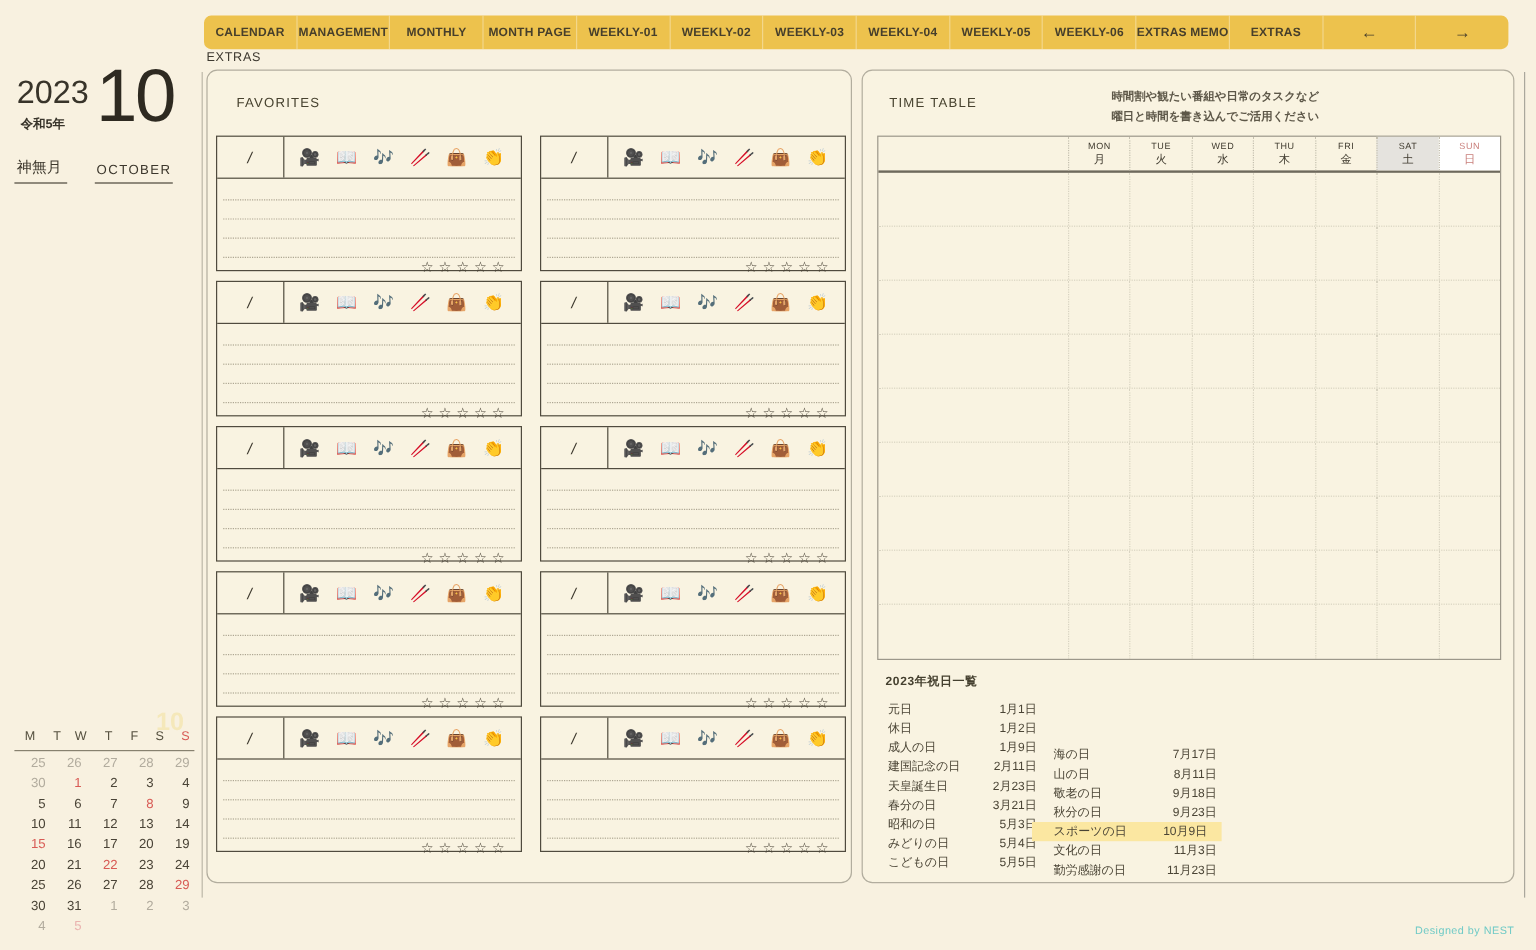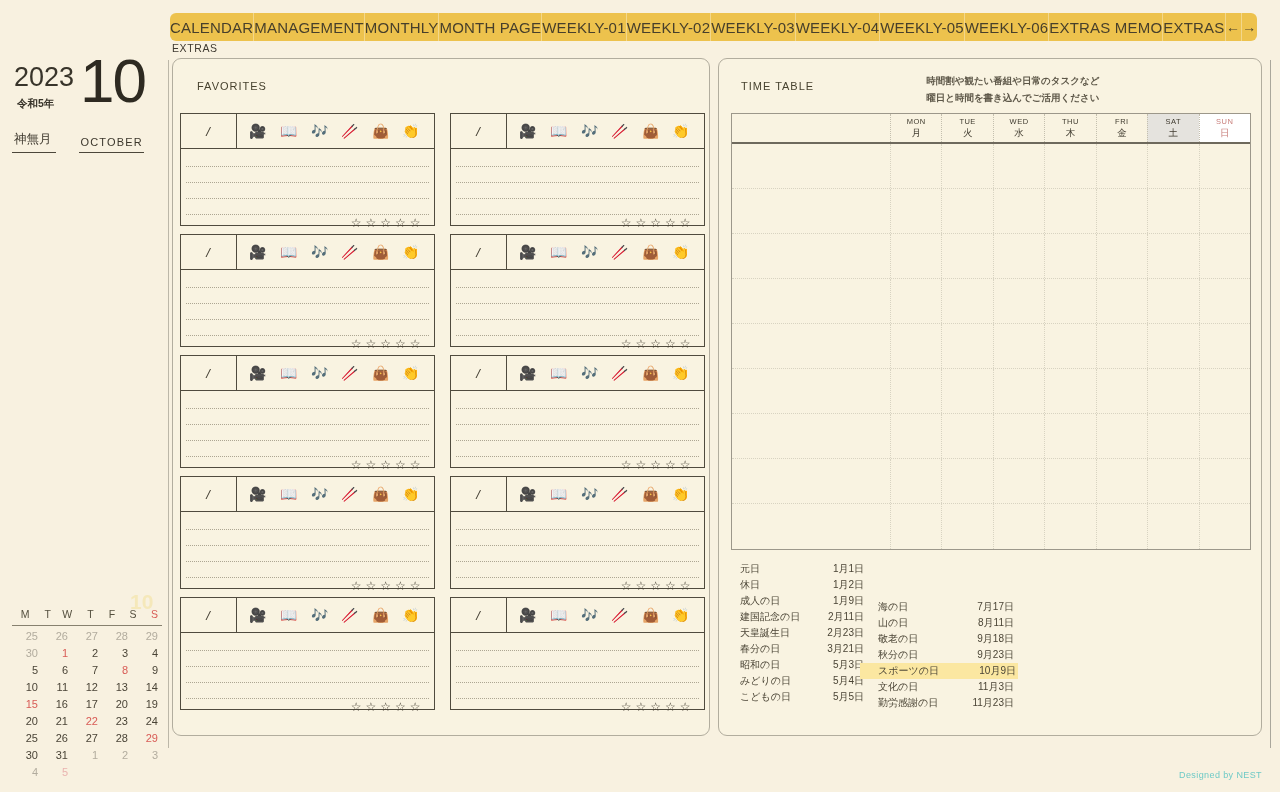--- a/index.html
+++ b/index.html
@@ -13,21 +13,21 @@
   }
 
   
   .nav-bar {
     position:absolute; left:170px; top:13px; width:1087px; height:28px;
     background:#edc24d; border-radius:6px;
     display:flex; align-items:stretch; overflow:hidden;
   }
   .nav-tab {
     flex:1; display:flex; align-items:center; justify-content:center;
-    font-size:15px; font-weight:400; letter-spacing:.2px; color:#473f2b;
+    font-size:10px; font-weight:700; letter-spacing:.2px; color:#473f2b;
     border-left:1px solid rgba(255,255,255,.35);
     white-space:nowrap; cursor:default;
   }
   .nav-tab:first-child { border-left:none; }
   .nav-arrow { font-size:14px; font-weight:400; }
   .current-page-label {
     position:absolute; left:172px; top:42px;
     font-size:10.5px; letter-spacing:.6px; color:#3e3930;
   }
 
@@ -125,21 +125,21 @@
   
   .holidays { position:absolute; left:19px; top:502px; width:300px; }
   .h-title { font-size:10px; font-weight:700; color:#45402f; margin-bottom:8px; letter-spacing:.5px; }
   .h-cols { display:flex; gap:10px; align-items:flex-start; }
   .h-col1 { width:128px; }
   .h-col2 { width:140px;margin-top:38px; }
   .h-row {
     display:flex; justify-content:space-between; align-items:center;
     height:16px; font-size:10px; color:#4a4435; padding:0 2px;
   }
-  .h-row.hl { background:#fbe7a1; margin-left:-16px; padding-left:18px; margin-right:-2px; padding-right:2px;gap:20px; }
+  .h-row.hl { background:#fbe7a1; margin-left:-16px; padding-left:18px; margin-right:-2px; padding-right:12px;gap:20px; }
 
   
   .credit {
     position:absolute; right:18px; bottom:12px;
     font-size:9px; letter-spacing:.4px; color:#6fcac6;
   }
 </style>
 </head>
 <body>
 
@@ -700,20 +700,21 @@
         <div class="tt-cell"></div>
         <div class="tt-cell"></div>
         <div class="tt-cell"></div>
         <div class="tt-cell"></div>
         <div class="tt-cell"></div>
       </div>
     </div>
   </div>
 
   <div class="holidays">
+    <div class="h-title">2023年祝日一覧</div>
     <div class="h-cols">
       <div class="h-col1">
         <div class="h-row">
           <span class="h-name">元日</span>
           <span class="h-date">1月1日</span>
         </div>
 
         <div class="h-row">
           <span class="h-name">休日</span>
           <span class="h-date">1月2日</span>

